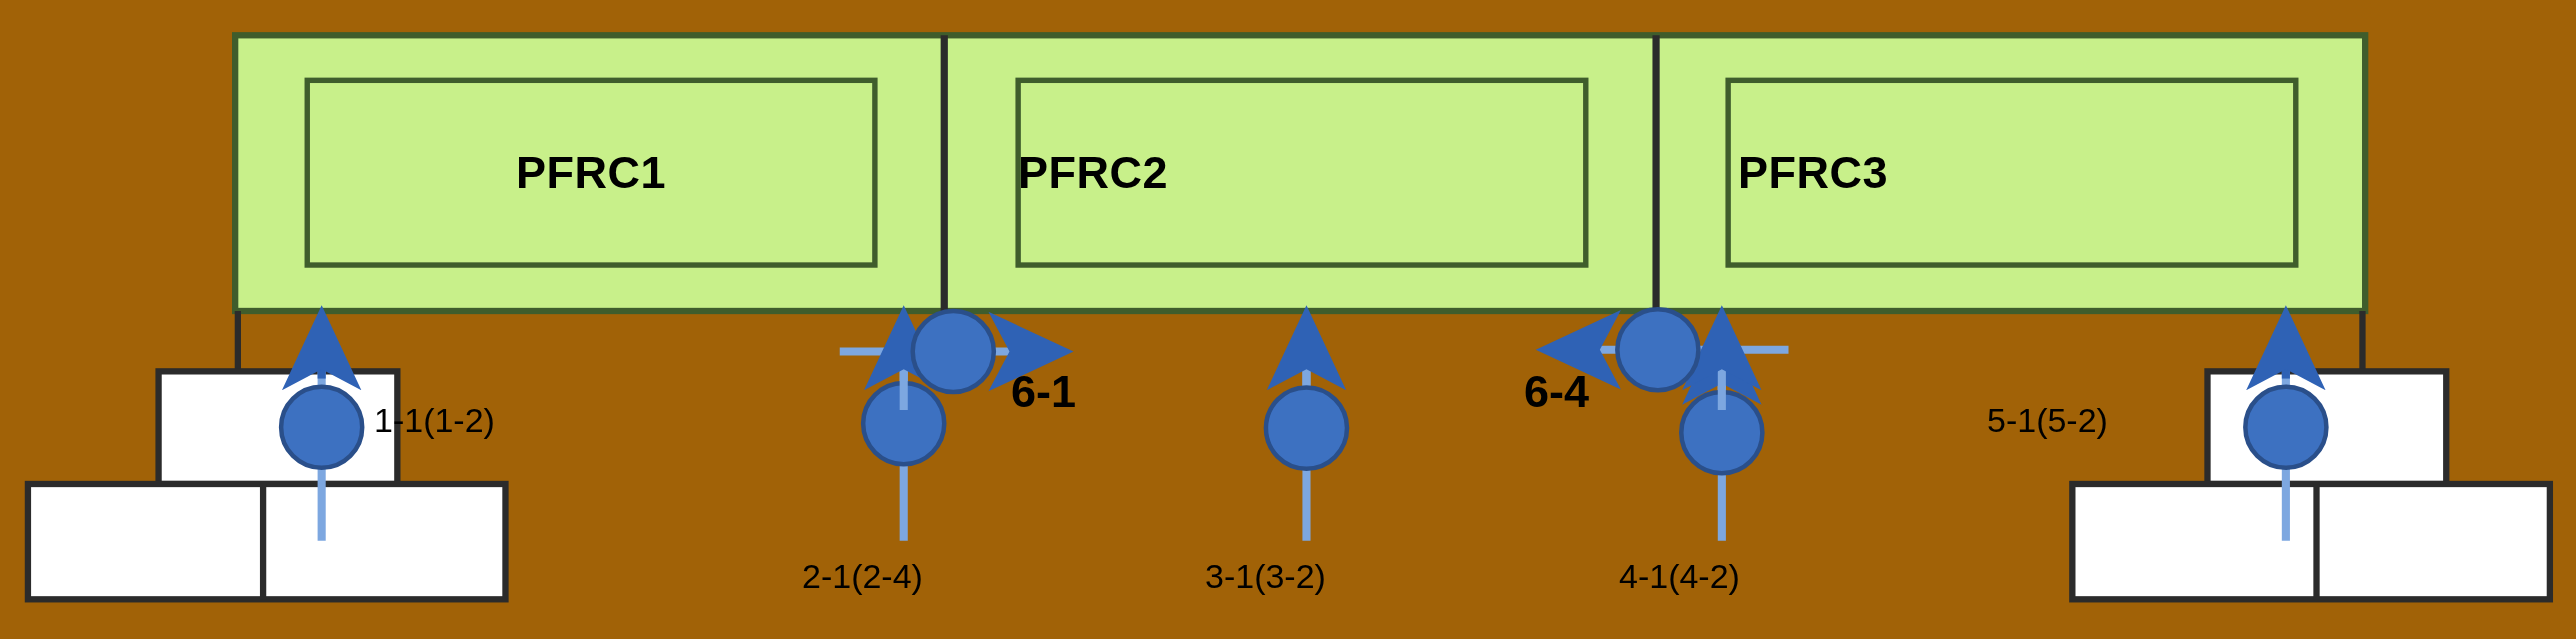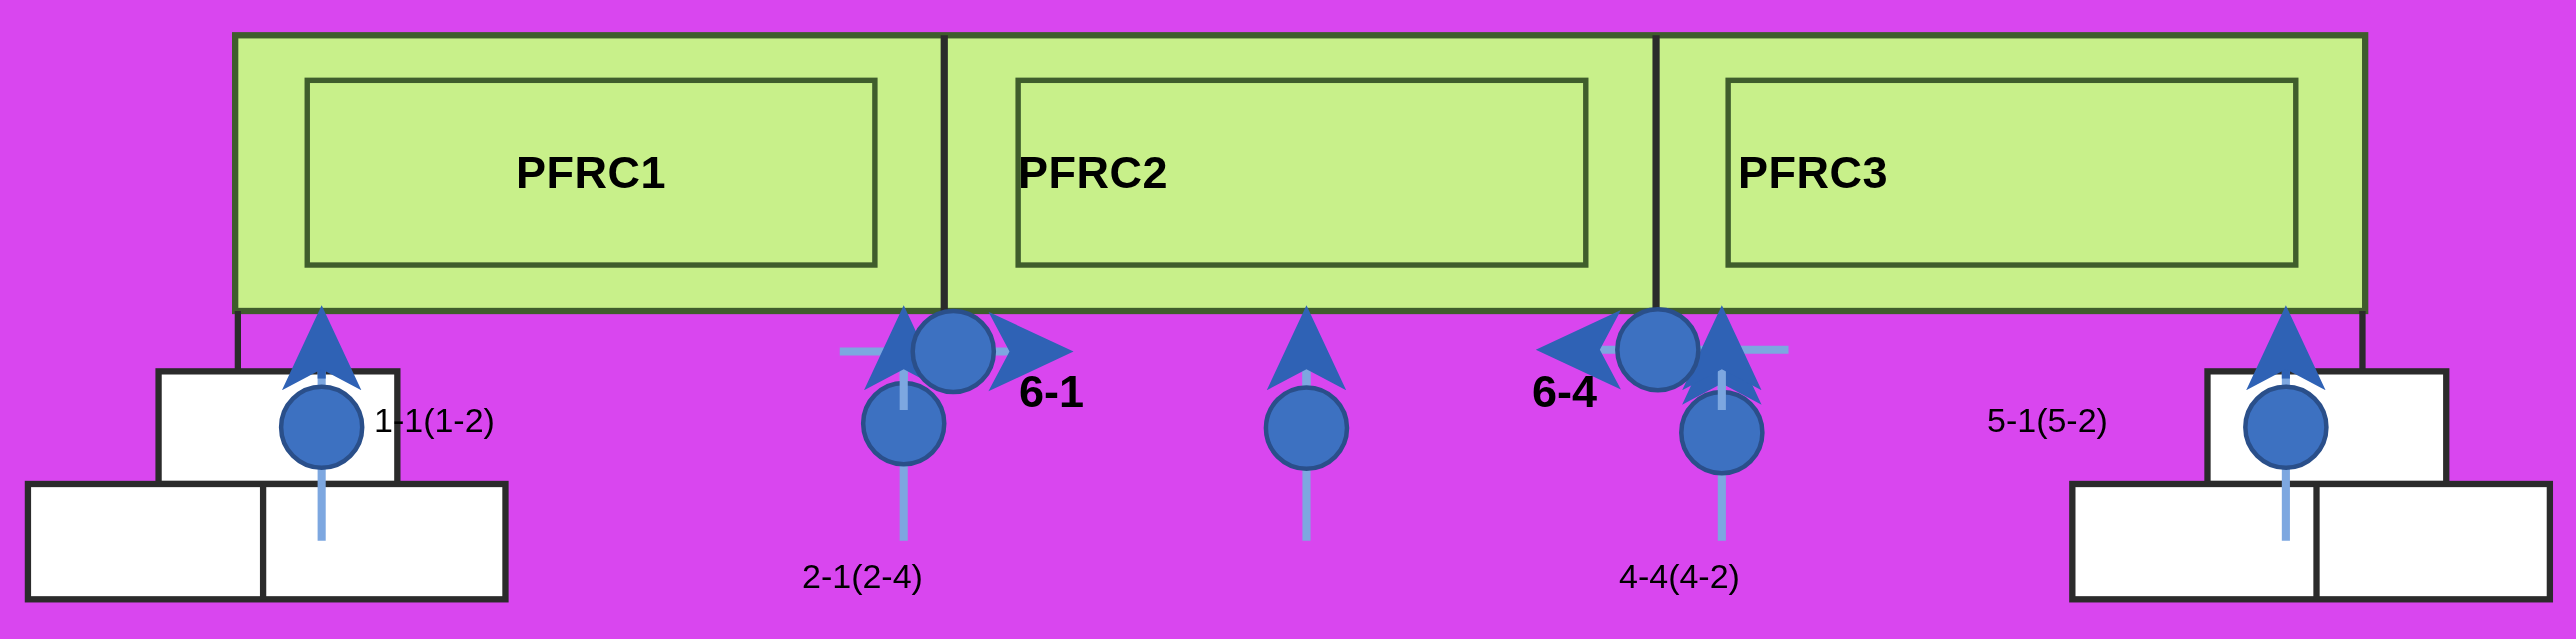--- a/index.html
+++ b/index.html
@@ -7,21 +7,21 @@
     padding: 0;
     background: #ffffff;
   }
   body {
     font-family: "Liberation Sans", sans-serif;
   }
   #stage {
     position: relative;
     width: 2576px;
     height: 640px;
-    background: #d946ef;
+    background: #a16207;
     overflow: hidden;
   }
   #stage svg {
     position: absolute;
     left: 0;
     top: 0;
   }
   .diagram-label {
     position: absolute;
     font-family: "Liberation Sans", sans-serif;
@@ -33,21 +33,20 @@
     font-size: 45px;
     font-weight: bold;
     letter-spacing: 0.5px;
   }
   .sensor-label {
     font-size: 34px;
     font-weight: normal;
   }
   .sensor-label.small {
     font-size: 45px;
-    margin-left: 8px;
   }
 </style>
 </head>
 <body>
 
 <div id="stage">
 
   <svg width="2576" height="640" viewBox="0 0 2859 710">
 
     <defs>
@@ -135,22 +134,23 @@
   <div class="diagram-label beam-label" style="left:307px; top:150px; width:568px; text-align:center;">PFRC1</div>
 
   <div class="diagram-label beam-label" style="left:1018px; top:150px; width:568px; ">PFRC2</div>
 
   <div class="diagram-label beam-label" style="left:1738px; top:150px; width:568px; text-align:left;">PFRC3</div>
 
   <div class="diagram-label sensor-label" style="left:374px; top:403px;">1-1(1-2)</div>
 
   <div class="diagram-label sensor-label" style="left:802px; top:559px;">2-1(2-4)</div>
 
+  <div class="diagram-label sensor-label" style="left:1205px; top:559px;">3-1(3-2)</div>
 
-  <div class="diagram-label sensor-label" style="left:1619px; top:559px;">4-4(4-2)</div>
+  <div class="diagram-label sensor-label" style="left:1619px; top:559px;">4-1(4-2)</div>
 
   <div class="diagram-label sensor-label" style="left:1987px; top:403px;">5-1(5-2)</div>
 
   <div class="diagram-label sensor-label small" style="left:1011px; top:369px; font-weight:bold;">6-1</div>
 
   <div class="diagram-label sensor-label small" style="left:1524px; top:369px; font-weight:bold;">6-4</div>
 
 </div>
 
 

